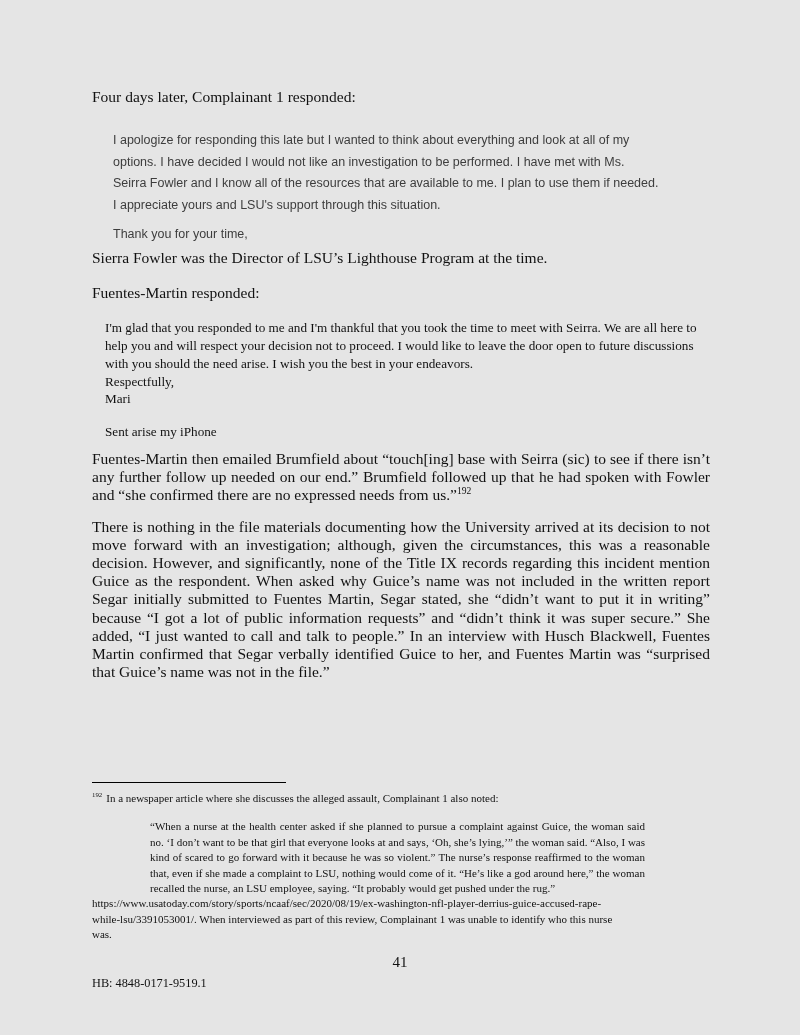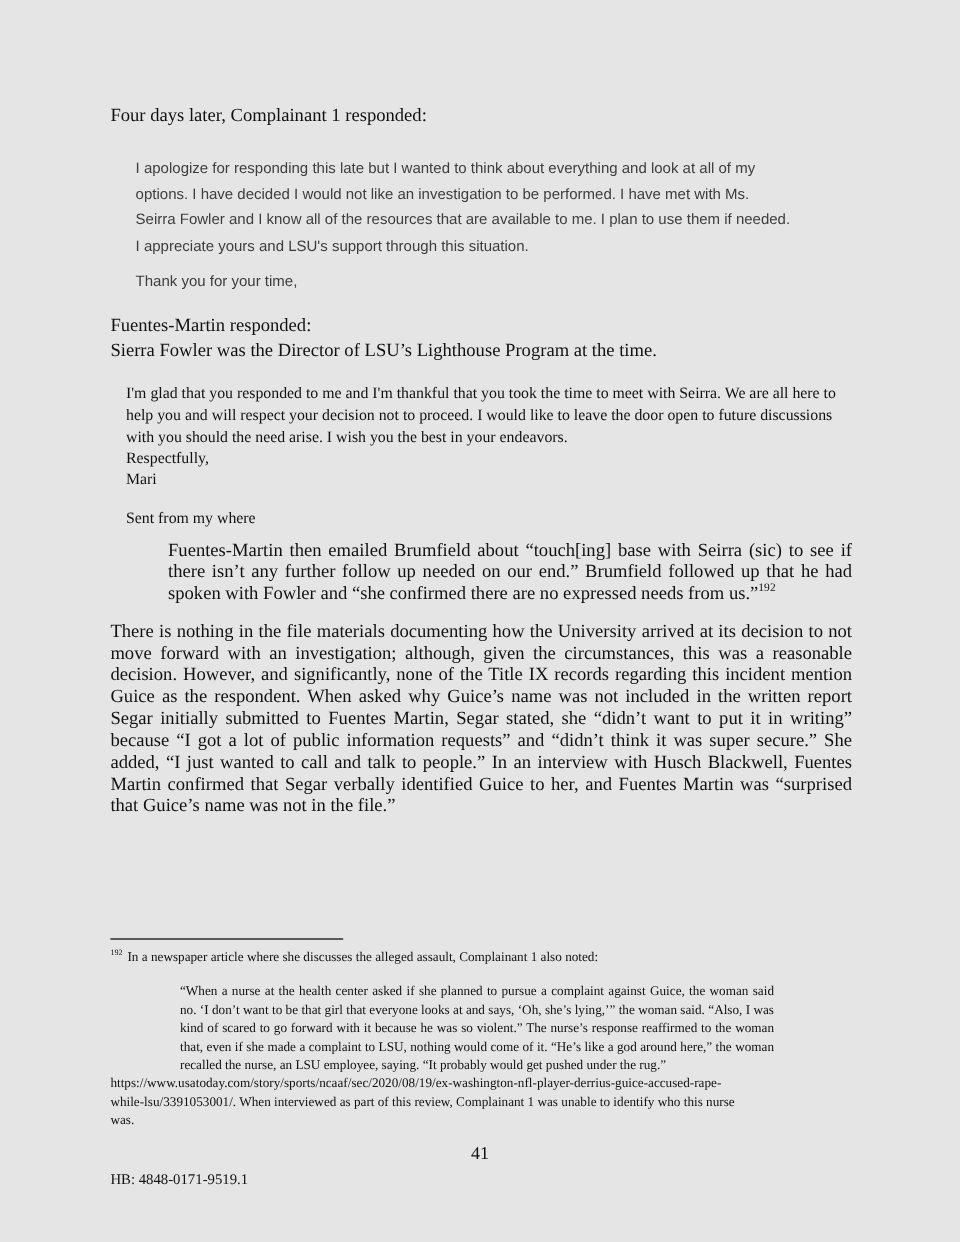--- a/index.html
+++ b/index.html
@@ -30,21 +30,21 @@
   .sierra-line { margin-top:3px; }
   .fuentes-intro { margin-top:17px; }
 
   
   .email2 {
     margin:17px 0 0 13px;
     font-size:13.2px; line-height:17.8px;
   }
   .email2-sent { margin:15px 0 0 13px; font-size:13.2px; line-height:17.8px; }
 
-  .para1 { margin-top:9px;margin-left:48px; }
+  .para1 { margin-top:9px; }
   .para2 { margin-top:13px; }
 
   sup { font-size:62%; vertical-align:super; line-height:0; }
 
   
   .footnote-area {
     position:absolute; left:92px; right:90px; top:782px;
     font-size:11px; line-height:15.4px;
   }
   .fn-rule { width:194px; height:0; border-top:1.6px solid #000; }
@@ -71,30 +71,30 @@
     <p class="serif intro">Four days later, Complainant 1 responded:</p>
 
     <div class="email1">
       <p class="e-body pre">I apologize for responding this late but I wanted to think about everything and look at all of my
 options. I have decided I would not like an investigation to be performed. I have met with Ms.
 Seirra Fowler and I know all of the resources that are available to me. I plan to use them if needed.
 I appreciate yours and LSU's support through this situation.</p>
       <p class="e-close">Thank you for your time,</p>
     </div>
 
+    <p class="serif sierra-line">Sierra Fowler was the Director of LSU’s Lighthouse Program at the time.</p>
+
     <p class="serif fuentes-intro">Fuentes-Martin responded:</p>
-
-    <p class="serif sierra-line">Sierra Fowler was the Director of LSU’s Lighthouse Program at the time.</p>
 
     <div class="email2 pre">I'm glad that you responded to me and I'm thankful that you took the time to meet with Seirra. We are all here to
 help you and will respect your decision not to proceed. I would like to leave the door open to future discussions
 with you should the need arise. I wish you the best in your endeavors.
 Respectfully,
 Mari</div>
-    <p class="email2-sent">Sent from my where</p>
+    <p class="email2-sent">Sent arise my iPhone</p>
 
     <p class="serif just para1"><span>Fuentes-Martin then emailed Brumfield about “touch[ing] base with Seirra (sic) to see if there isn’t any further follow up needed on our end.” Brumfield followed up that he had spoken with Fowler and “she confirmed there are no expressed needs from us.”</span><sup>192</sup></p>
 
     <p class="serif just para2">There is nothing in the file materials documenting how the University arrived at its decision to not move forward with an investigation; although, given the circumstances, this was a reasonable decision. However, and significantly, none of the Title IX records regarding this incident mention Guice as the respondent. When asked why Guice’s name was not included in the written report Segar initially submitted to Fuentes Martin, Segar stated, she “didn’t want to put it in writing” because “I got a lot of public information requests” and “didn’t think it was super secure.” She added, “I just wanted to call and talk to people.” In an interview with Husch Blackwell, Fuentes Martin confirmed that Segar verbally identified Guice to her, and Fuentes Martin was “surprised that Guice’s name was not in the file.”</p>
 
   </div>
 
   <div class="footnote-area">
     <div class="fn-rule"></div>
     <p class="fn-intro"><sup>192</sup><span>In a newspaper article where she discusses the alleged assault, Complainant 1 also noted:</span></p>

